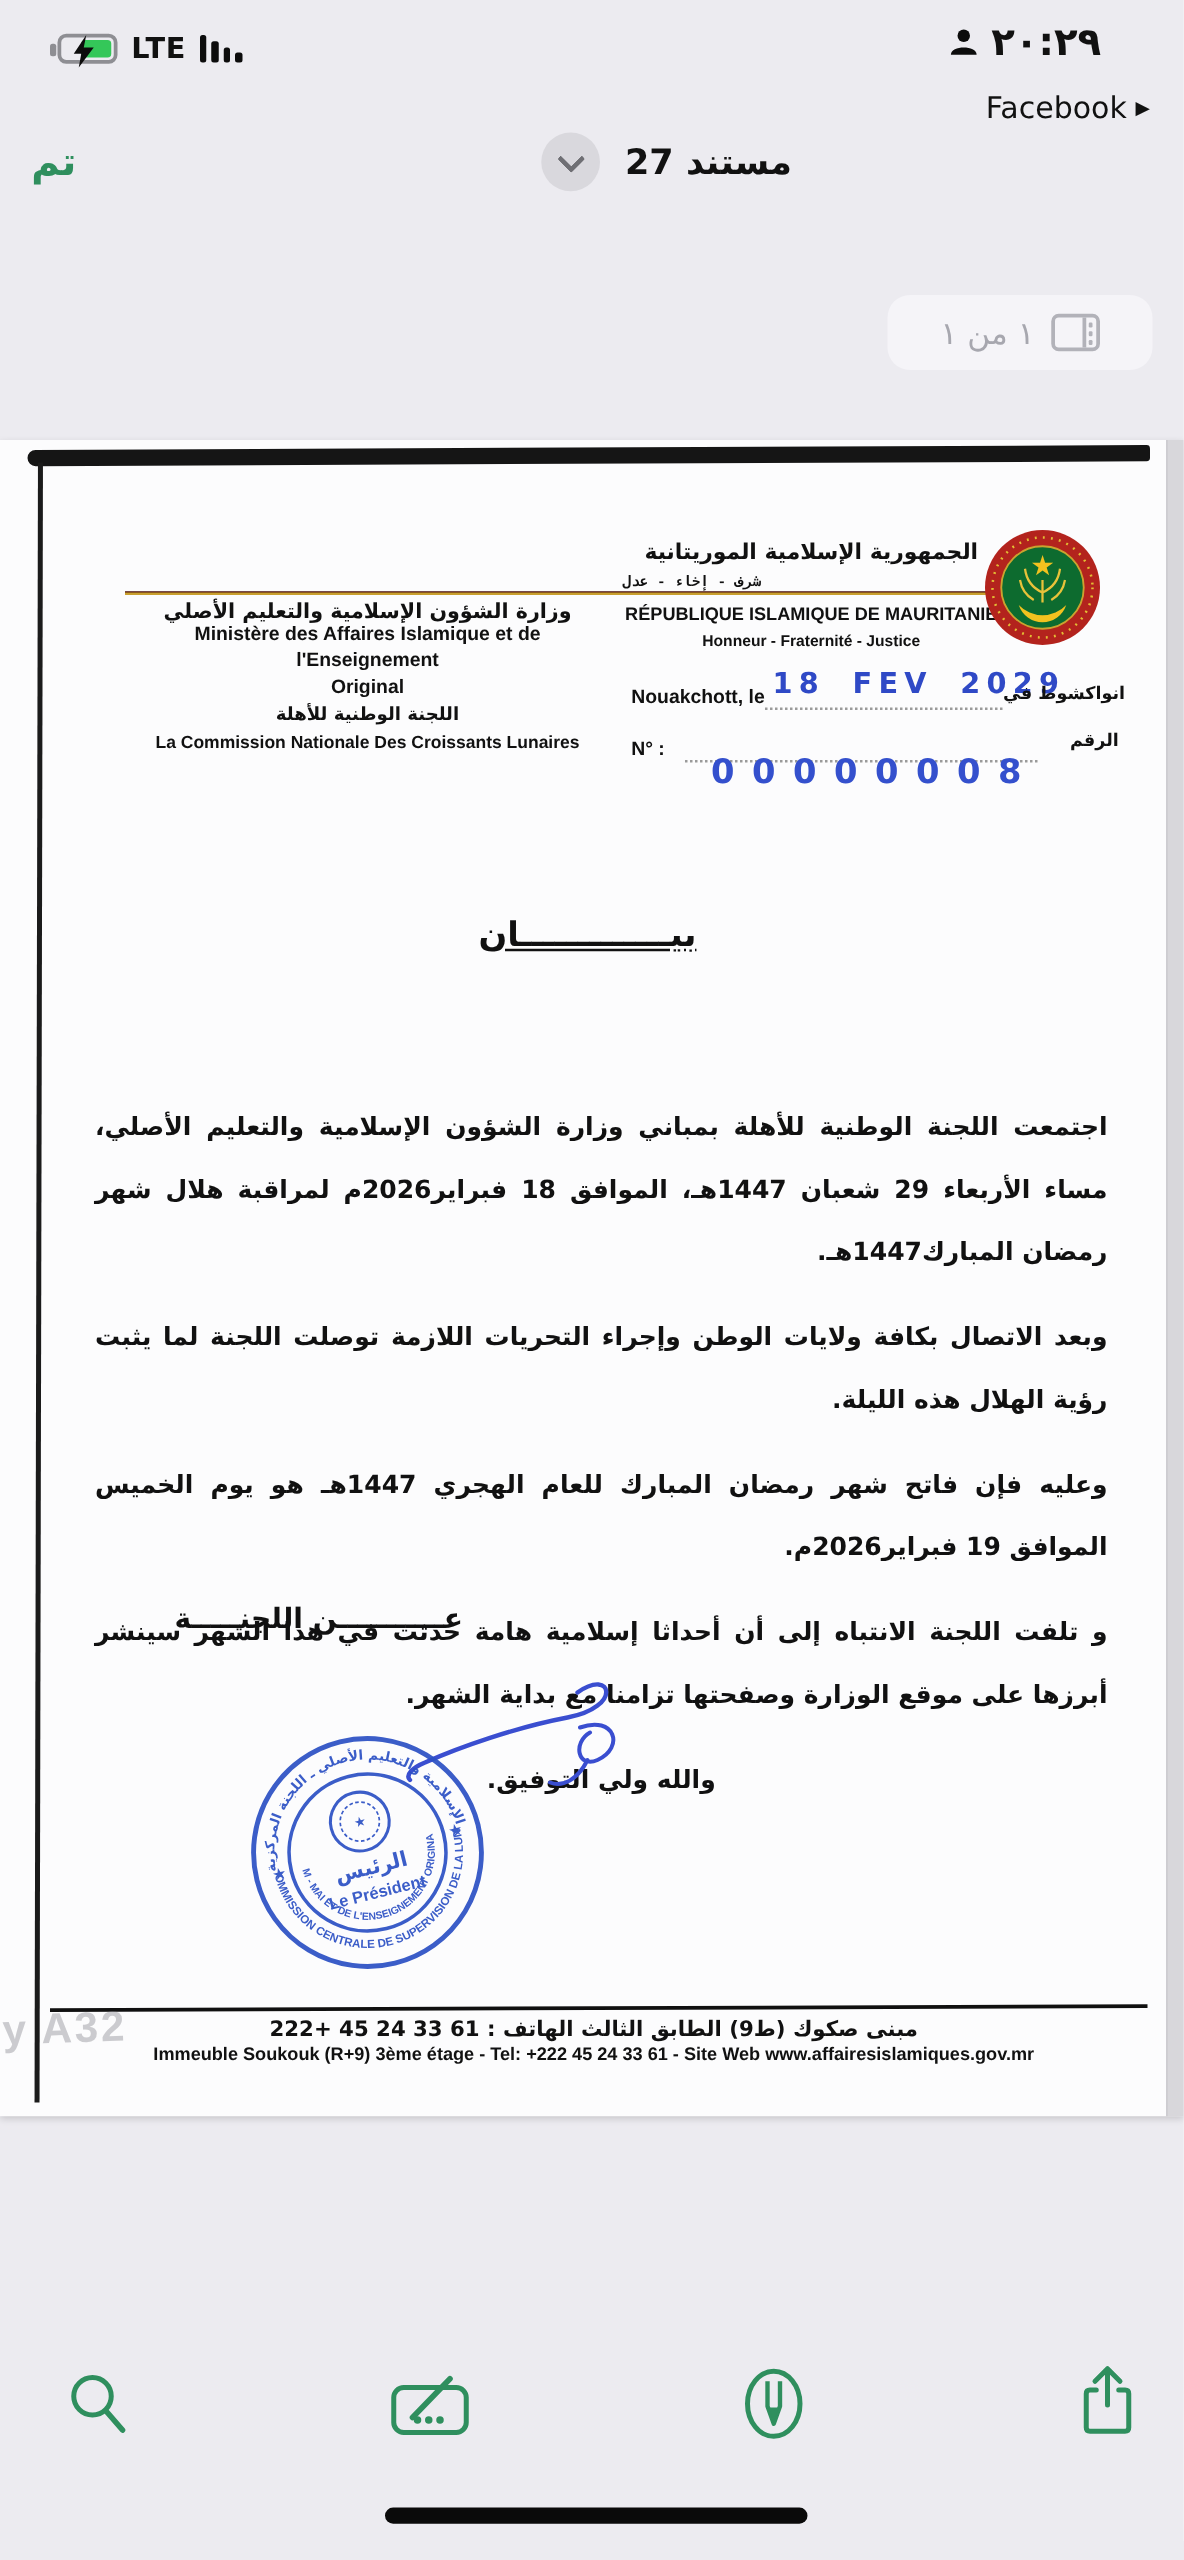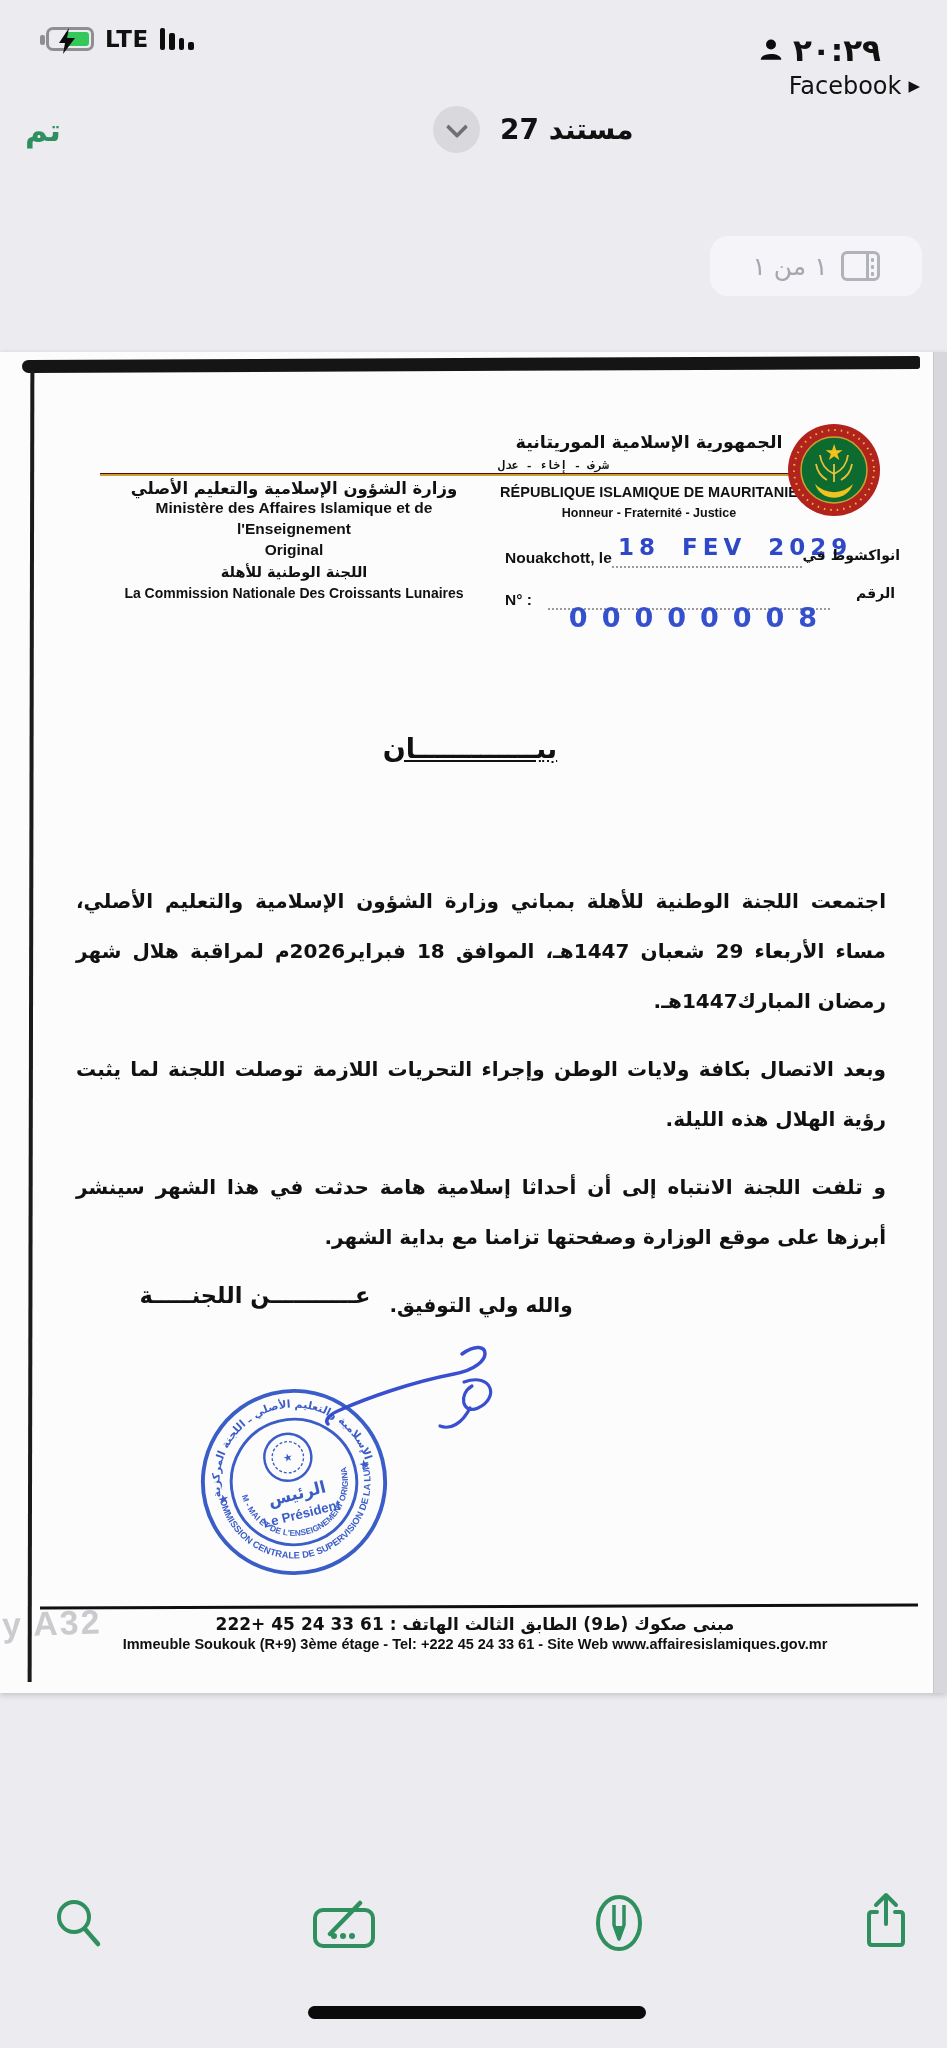--- a/index.html
+++ b/index.html
@@ -8,21 +8,21 @@
 
   
   .status-left { position:absolute; left:46px; top:26px; display:flex; align-items:center; gap:11px; }
   .battery { position:relative; width:48px; height:24px; border:3px solid #8e8e93; border-radius:7px; }
   .battery .cap { position:absolute; left:-9px; top:5px; width:5px; height:10px; background:#8e8e93; border-radius:2px; }
   .battery .fill { position:absolute; right:2px; top:2px; bottom:2px; width:24px; background:#34c759; border-radius:3px; }
   .battery svg { position:absolute; left:7px; top:-3px; }
   .carrier { font-size:23px; font-weight:700; letter-spacing:.5px; }
   .sigbars { display:flex; align-items:flex-end; gap:4px; height:22px; }
   .sigbars i { display:block; width:5.5px; background:#0c0c0c; border-radius:2px; }
-  .status-right { position:absolute; right:66px; top:32px; display:flex; align-items:center; gap:9px; }
+  .status-right { position:absolute; right:66px; top:16px; display:flex; align-items:center; gap:9px; }
   .time { font-size:31px; font-weight:700; }
   .fb-return { position:absolute; right:27px; top:72px; display:flex; align-items:center; gap:7px; font-size:24px; font-weight:400; color:#111; }
   .fb-return .tri { font-size:15px; }
 
   
   .done-btn { position:absolute; left:25px; top:112px; font-size:31px; font-weight:600; color:#2f8f5e; }
   .title-group { position:absolute; left:433px; top:106px; display:flex; align-items:center; gap:20px; }
   .chev-circle { width:47px; height:47px; border-radius:50%; background:#d9d8dd; display:flex; align-items:center; justify-content:center; }
   .chev-circle .chev { width:16px; height:16px; border-left:4.5px solid #6f6f74; border-bottom:4.5px solid #6f6f74; transform:rotate(-45deg) translate(2px,-2px); border-radius:2px; }
   .doc-title { font-size:28px; font-weight:700; direction:rtl; }
@@ -165,20 +165,21 @@
   <div class="date-ar">انواكشوط في</div>
   <div class="num-fr">N° :</div>
   <div class="num-dots"></div>
   <div class="num-ar">الرقم</div>
   <div class="num-stamp">00000008</div>
 
   <div class="bayan">بيـــــــــــــان</div>
   <div class="body-text">
     <p>اجتمعت اللجنة الوطنية للأهلة بمباني وزارة الشؤون الإسلامية والتعليم الأصلي، مساء الأربعاء 29 شعبان 1447هـ، الموافق 18 فبراير2026م لمراقبة هلال شهر رمضان المبارك1447هـ.</p>
     <p>وبعد الاتصال بكافة ولايات الوطن وإجراء التحريات اللازمة توصلت اللجنة لما يثبت رؤية الهلال هذه الليلة.</p>
+    <p>وعليه فإن فاتح شهر رمضان المبارك للعام الهجري 1447هـ هو يوم الخميس الموافق 19 فبراير2026م.</p>
     <p>و تلفت اللجنة الانتباه إلى أن أحداثا إسلامية هامة حدثت في هذا الشهر سينشر أبرزها على موقع الوزارة وصفحتها تزامنا مع بداية الشهر.</p>
     <p class="closing">والله ولي التوفيق.</p>
   </div>
 
   <div class="sig-on">عـــــــــــن اللجنـــــة</div>
 
   <svg class="sig-scribble" width="190" height="130" viewBox="0 0 190 130">
     <path d="M150,22 C178,2 186,34 142,42 C100,50 55,66 28,78 C18,82 12,88 16,92" fill="none" stroke="#3a4ed0" stroke-width="3.5" stroke-linecap="round"></path>
     <path d="M152,50 C180,40 188,66 166,76 C150,83 146,62 160,54 M158,76 C150,92 138,98 128,94" fill="none" stroke="#3a4ed0" stroke-width="3.2" stroke-linecap="round"></path>
   </svg>

